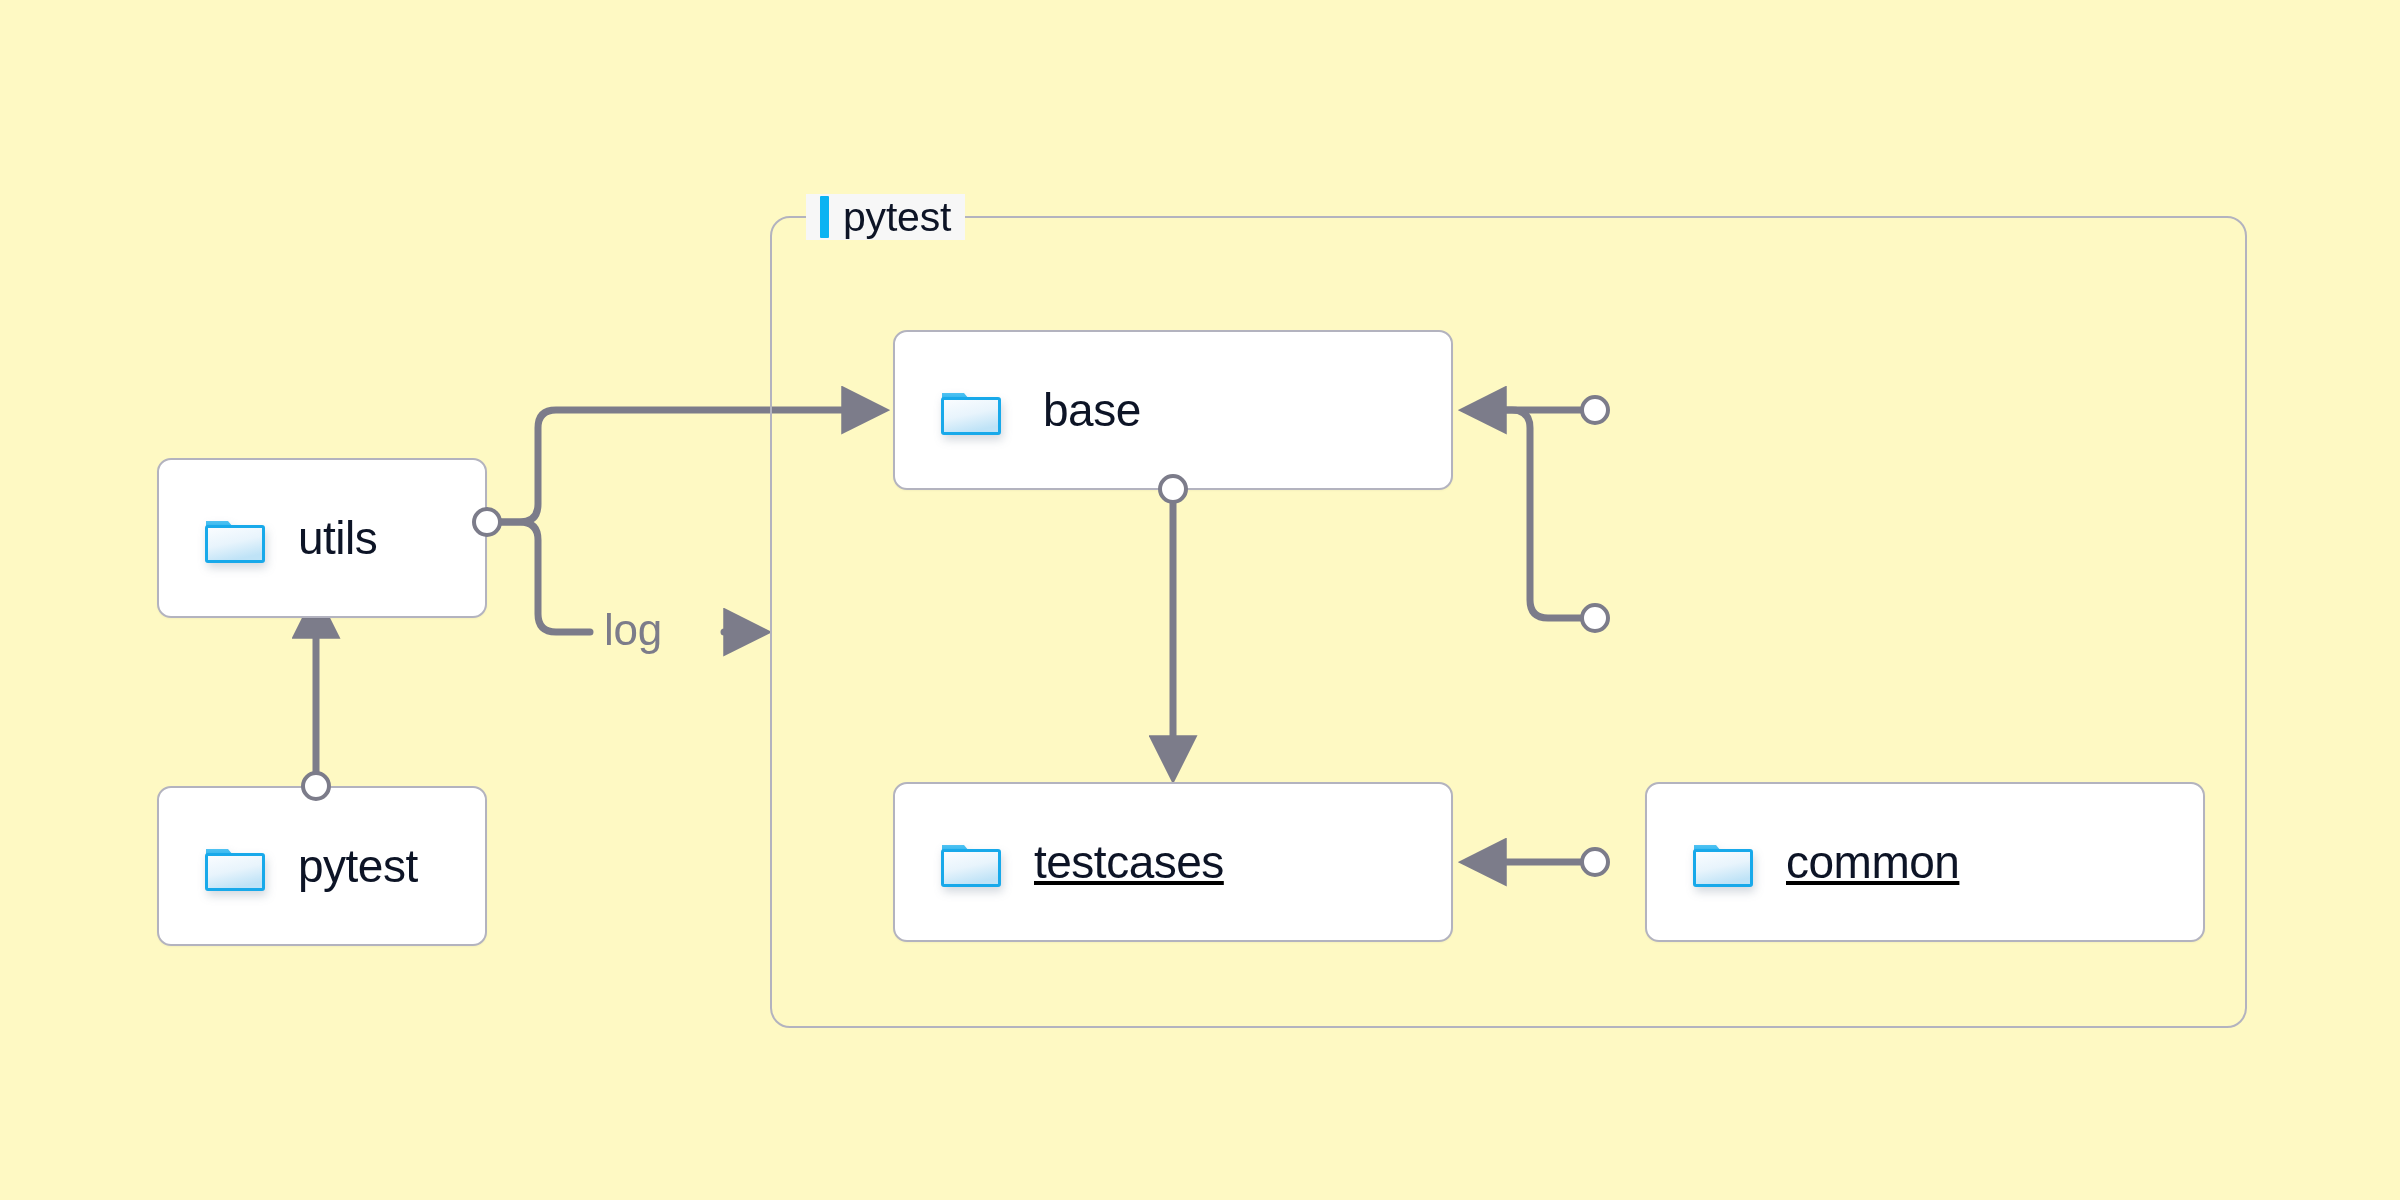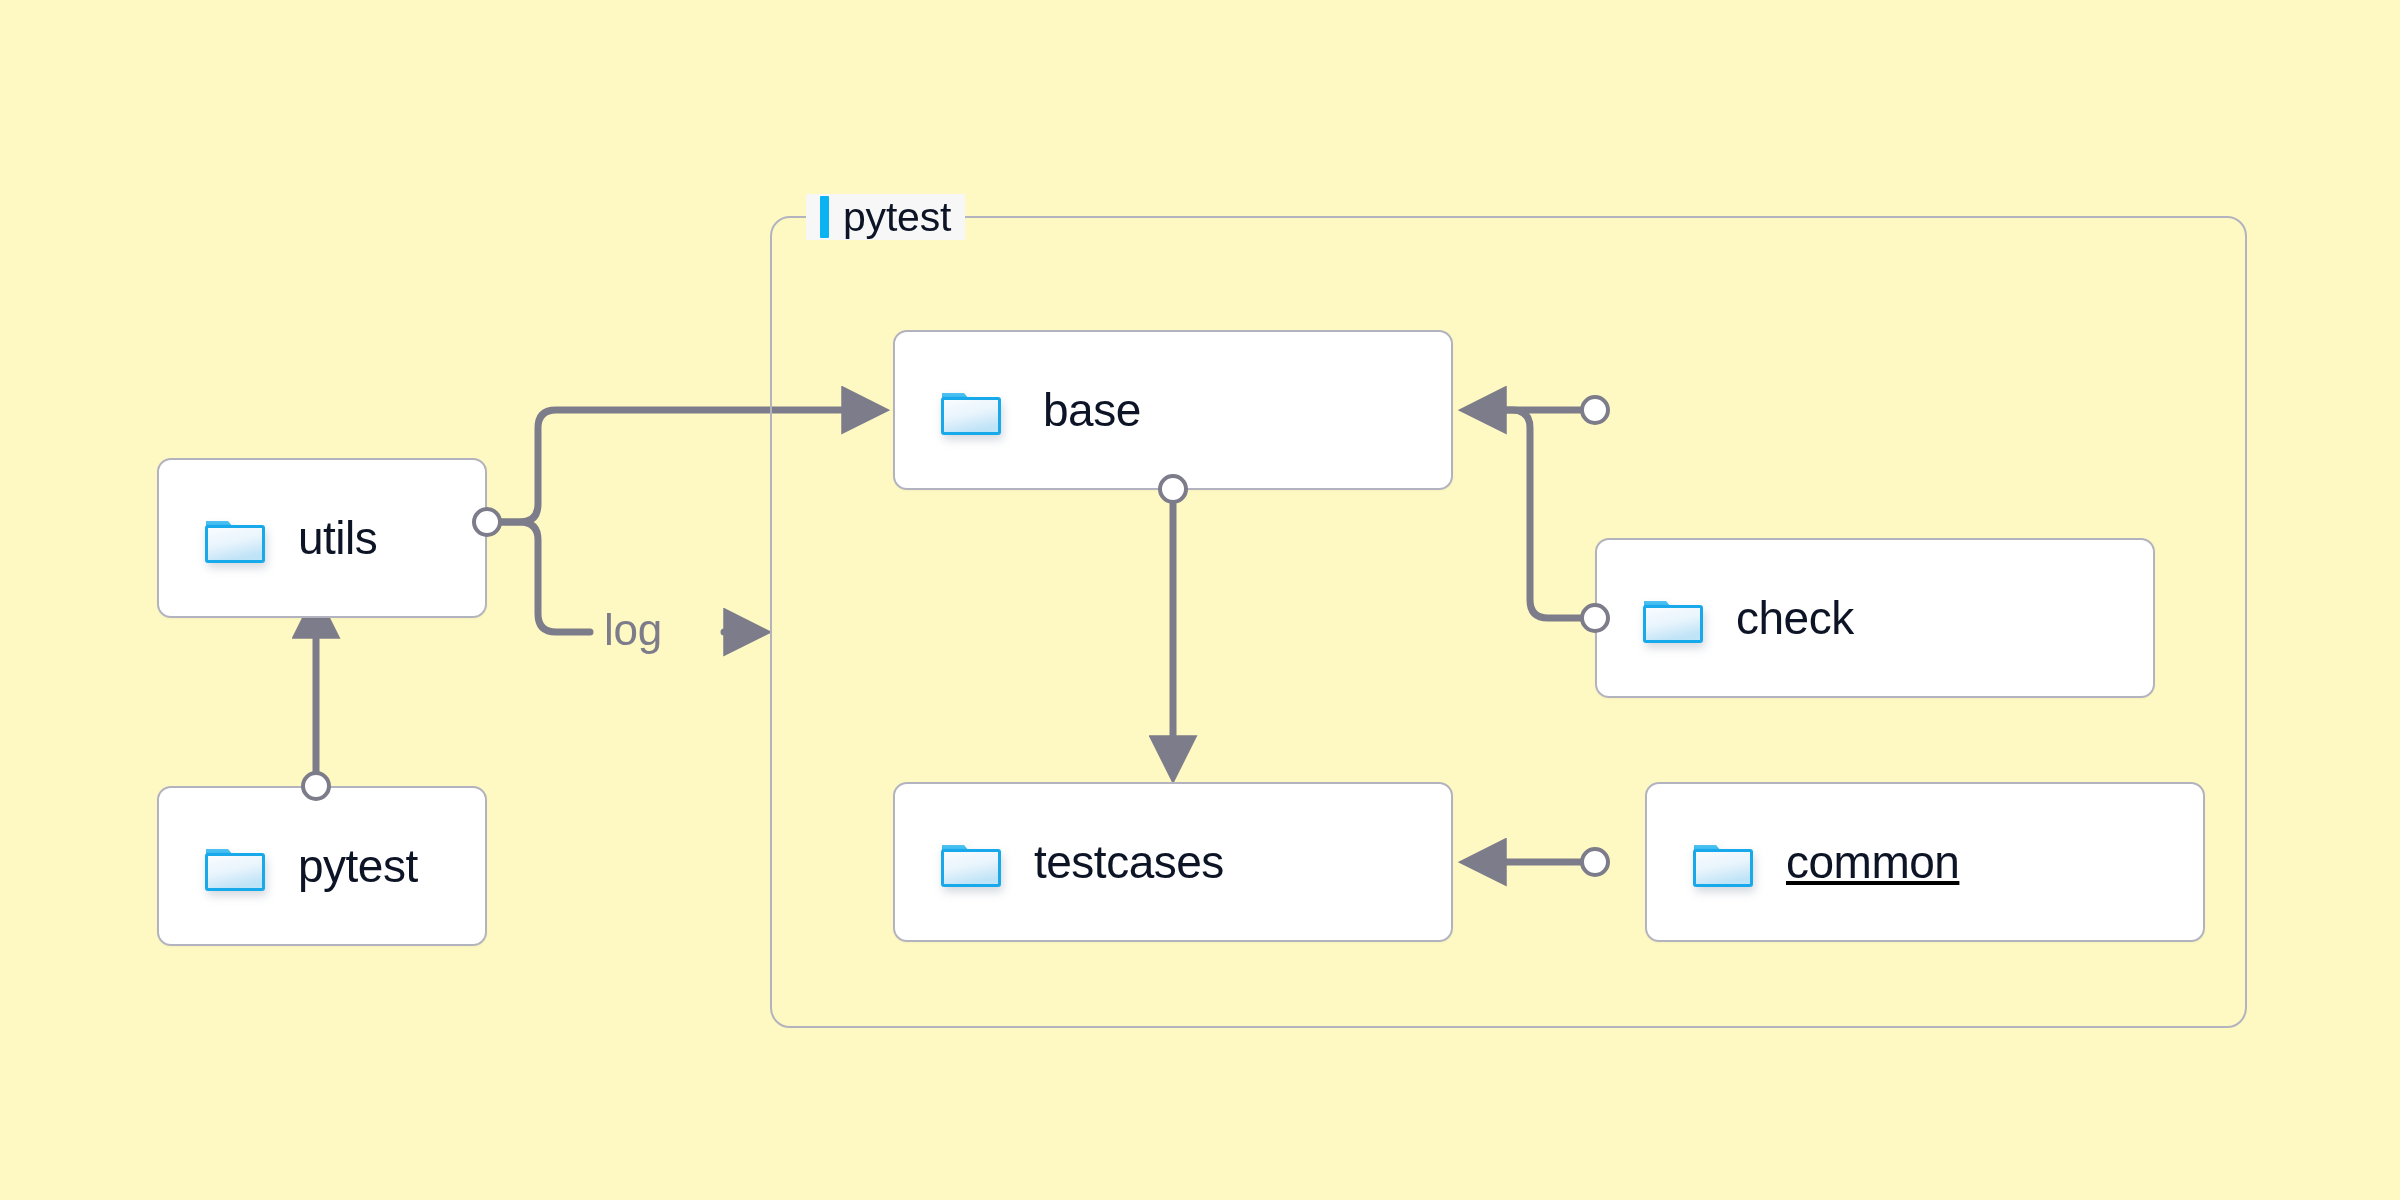--- a/index.html
+++ b/index.html
@@ -189,41 +189,32 @@
     <span class="folder-icon">
       <svg viewBox="0 0 62 52" xmlns="http://www.w3.org/2000/svg">
         <path d="M2 9 h22 l5 6 h31 v6 H2 Z" fill="url(#folder-tab-grad)"></path>
         <rect x="2.5" y="14.5" width="57" height="35" rx="1.5" fill="url(#folder-body-grad)" stroke="#18a9ea" stroke-width="3"></rect>
       </svg>
     </span>
     <span class="node-label">base</span>
   </div>
   <span class="dot" style="left:1158px; top:474px;"></span>
 
-  <div class="node" style="left:893px; top:782px; width:560px; height:160px;">
+  <div class="node" style="left:893px; top:782px; width:560px; height:160px;text-decoration:underline;">
     <span class="folder-icon">
       <svg viewBox="0 0 62 52" xmlns="http://www.w3.org/2000/svg">
         <path d="M2 9 h22 l5 6 h31 v6 H2 Z" fill="url(#folder-tab-grad)"></path>
         <rect x="2.5" y="14.5" width="57" height="35" rx="1.5" fill="url(#folder-body-grad)" stroke="#18a9ea" stroke-width="3"></rect>
       </svg>
     </span>
     <span class="node-label">testcases</span>
   </div>
 
   <span class="dot" style="left:1580px; top:395px;"></span>
 
-  <div class="node" style="left:1595px; top:538px; width:560px; height:160px;">
-    <span class="folder-icon">
-      <svg viewBox="0 0 62 52" xmlns="http://www.w3.org/2000/svg">
-        <path d="M2 9 h22 l5 6 h31 v6 H2 Z" fill="url(#folder-tab-grad)"></path>
-        <rect x="2.5" y="14.5" width="57" height="35" rx="1.5" fill="url(#folder-body-grad)" stroke="#18a9ea" stroke-width="3"></rect>
-      </svg>
-    </span>
-    <span class="node-label">check</span>
-  </div>
   <span class="dot" style="left:1580px; top:603px;"></span>
 
   <div class="node" style="left:1645px; top:782px; width:560px; height:160px;text-decoration:underline;">
     <span class="folder-icon">
       <svg viewBox="0 0 62 52" xmlns="http://www.w3.org/2000/svg">
         <path d="M2 9 h22 l5 6 h31 v6 H2 Z" fill="url(#folder-tab-grad)"></path>
         <rect x="2.5" y="14.5" width="57" height="35" rx="1.5" fill="url(#folder-body-grad)" stroke="#18a9ea" stroke-width="3"></rect>
       </svg>
     </span>
     <span class="node-label">common</span>

